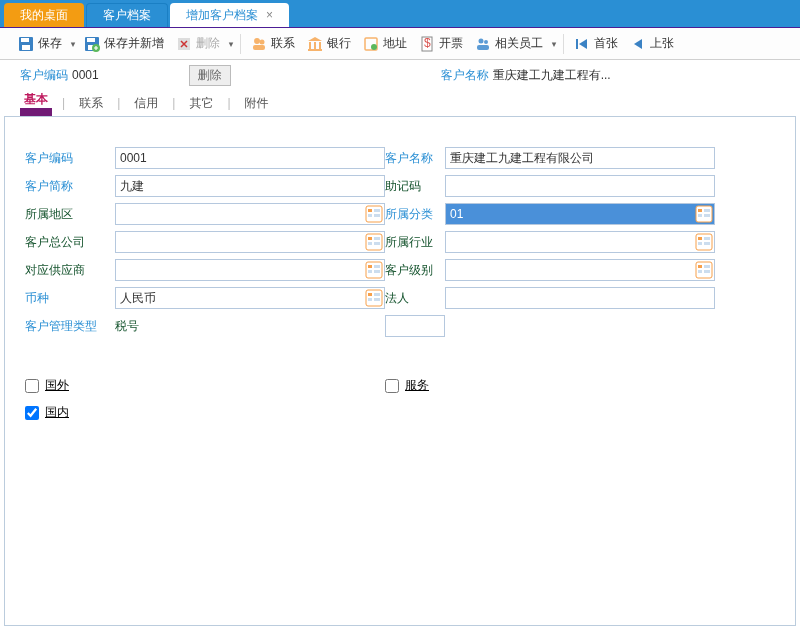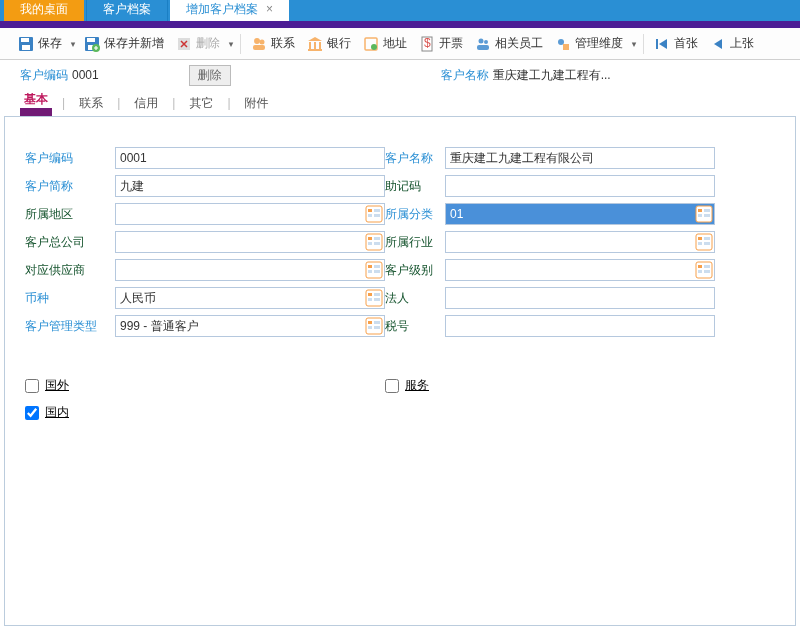--- a/index.html
+++ b/index.html
@@ -1,19 +1,19 @@
 <!DOCTYPE html>
 <html><head>
 <meta charset="utf-8">
 <style>
 * { box-sizing: border-box; margin: 0; padding: 0; font-family: "Microsoft YaHei", Arial, sans-serif; font-size: 12px; }
 body { background: #fff; width: 800px; height: 628px; overflow: hidden; }
 
 
-.tabbar { background: #2a8fd4; height: 28px; display: flex; align-items: flex-end; padding-left: 4px; border-bottom: 7px solid #4c1d95; }
+.tabbar { background: #2a8fd4; height: 28px; display: flex; align-items: flex-end; padding-left: 4px; border-bottom: 1px solid #4c1d95; }
 .tab { height: 24px; padding: 0 16px; display: flex; align-items: center; border-radius: 4px 4px 0 0; margin-right: 2px; color: #fff; cursor: pointer; }
 .tab.orange { background: #f39c12; }
 .tab.blue { background: #2a8fd4; color: #fff; border: 1px solid #1a7fc4; border-bottom: none; }
 .tab.white { background: #fff; color: #2a8fd4; }
 .tab .close { margin-left: 8px; color: #888; font-size: 12px; }
 
 
 .toolbar { height: 32px; background: #fdfdfd; border-bottom: 1px solid #d0d0d0; display: flex; align-items: center; padding: 0 12px; }
 .tb-item { display: flex; align-items: center; height: 28px; padding: 0 6px; cursor: pointer; color: #333; }
 .tb-item.disabled { color: #aaa; }
@@ -134,27 +134,20 @@
         </svg></span>
     <span>开票</span>
   </div>
   <div class="tb-item">
     <span class="tb-icon"><svg viewBox="0 0 16 16">
           <circle cx="6" cy="5" r="2.5" fill="#5b9bd5"></circle>
           <circle cx="11" cy="6" r="2" fill="#5b9bd5"></circle>
           <rect x="2" y="9" width="12" height="5" rx="2" fill="#5b9bd5"></rect>
         </svg></span>
     <span>相关员工</span>
-  </div>
-  <div class="tb-item">
-    <span class="tb-icon"><svg viewBox="0 0 16 16">
-          <circle cx="6" cy="6" r="3" fill="#5b9bd5"></circle>
-          <rect x="8" y="8" width="6" height="6" fill="#f7b36b"></rect>
-        </svg></span>
-    <span>管理维度</span>
   </div>
   <div class="tb-splitdrop"></div>
 
   <div class="tb-sep"></div>
 
   <div class="tb-item">
     <span class="tb-icon"><svg viewBox="0 0 16 16">
           <rect x="2" y="3" width="2" height="10" fill="#3b82c4"></rect>
           <path d="M13 3L5 8l8 5z" fill="#3b82c4"></path>
         </svg></span>
@@ -280,30 +273,20 @@
             <rect x="3" y="4" width="4" height="3" fill="#f7a04b"></rect>
             <rect x="9" y="4" width="6" height="3" fill="#cde"></rect>
             <rect x="3" y="9" width="4" height="3" fill="#cde"></rect>
             <rect x="9" y="9" width="6" height="3" fill="#cde"></rect>
           </svg></span>
     </div>
     <div class="fl">法人</div>
     <div class="fi"><input type="text" value="" style=""></div>
 
     <div class="fl blue">客户管理类型</div>
-    <div class="fi">
-      <input type="text" value="999 - 普通客户" style="">
-      <span class="picker"><svg viewBox="0 0 18 18">
-            <rect x="1" y="1" width="16" height="16" rx="2" fill="#fff" stroke="#f7a04b"></rect>
-            <rect x="3" y="4" width="4" height="3" fill="#f7a04b"></rect>
-            <rect x="9" y="4" width="6" height="3" fill="#cde"></rect>
-            <rect x="3" y="9" width="4" height="3" fill="#cde"></rect>
-            <rect x="9" y="9" width="6" height="3" fill="#cde"></rect>
-          </svg></span>
-    </div>
     <div class="fl">税号</div>
     <div class="fi"><input type="text" value="" style=""></div>
 
   </div>
 
   <div class="checks">
     <div class="chk">
       <input type="checkbox" style="">
       <span>国外</span>
     </div>

